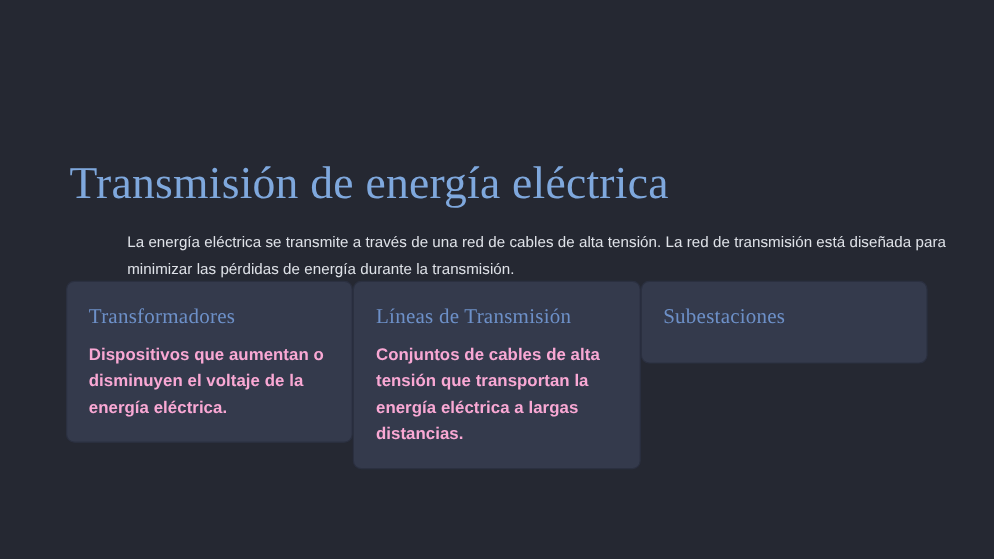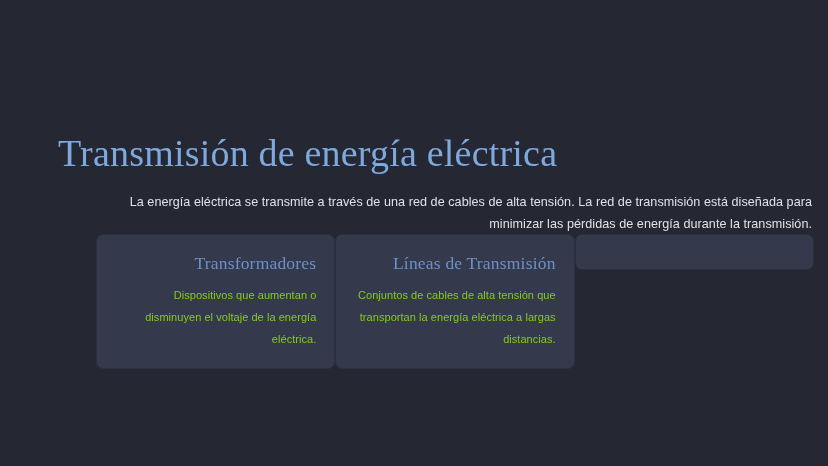--- a/index.html
+++ b/index.html
@@ -11,21 +11,20 @@
     height: 466px;
     background: #252832;
     font-family: "Liberation Sans", sans-serif;
     overflow: hidden;
   }
   .slide {
     position: relative;
     width: 828px;
     height: 466px;
     box-sizing: border-box;
-    text-align: right;
   }
   .slide-title {
     position: absolute;
     left: 58px;
     top: 104px;
     font-family: "Liberation Serif", serif;
     font-size: 38px;
     line-height: 48px;
     font-weight: 400;
     color: #7fa8dd;
@@ -45,21 +44,20 @@
     margin-left: 48px;
   }
   .cards {
     position: absolute;
     left: 55px;
     top: 234px;
     width: 718px;
     display: flex;
     flex-direction: row;
     align-items: flex-start;
-    margin-left: 41px;
   }
   .card {
     flex: 1 1 0;
     min-width: 0;
     background: #343a4c;
     border: 1px solid #2b3040;
     border-radius: 7px;
     padding: 16px 18px 18px 18px;
     box-sizing: border-box;
   }
@@ -67,25 +65,26 @@
     font-family: "Liberation Serif", serif;
     font-size: 17.5px;
     line-height: 24px;
     font-weight: 400;
     color: #6d90c8;
     letter-spacing: 0.2px;
     margin: 0 0 9px 0;
   }
   .card-body {
     font-family: "Liberation Sans", sans-serif;
-    font-size: 11px;
+    font-size: 14px;
     line-height: 22px;
-    color: #84cc16;
+    color: #f9a8d4;
     letter-spacing: 0.05px;
     margin: 0;
+    font-weight: bold;
   }
 </style>
 </head>
 <body>
 
 <div class="slide">
 
   <h1 class="slide-title">Transmisión de energía eléctrica</h1>
 
   <p class="slide-intro">La energía eléctrica se transmite a través de una red de cables de alta tensión. La red de transmisión está diseñada para minimizar las pérdidas de energía durante la transmisión.</p>
@@ -96,16 +95,17 @@
       <h2 class="card-title">Transformadores</h2>
       <p class="card-body">Dispositivos que aumentan o disminuyen el voltaje de la energía eléctrica.</p>
     </div>
 
     <div class="card">
       <h2 class="card-title">Líneas de Transmisión</h2>
       <p class="card-body">Conjuntos de cables de alta tensión que transportan la energía eléctrica a largas distancias.</p>
     </div>
 
     <div class="card">
+      <h2 class="card-title">Subestaciones</h2>
     </div>
 
   </div>
 </div>
 
 </body></html>

